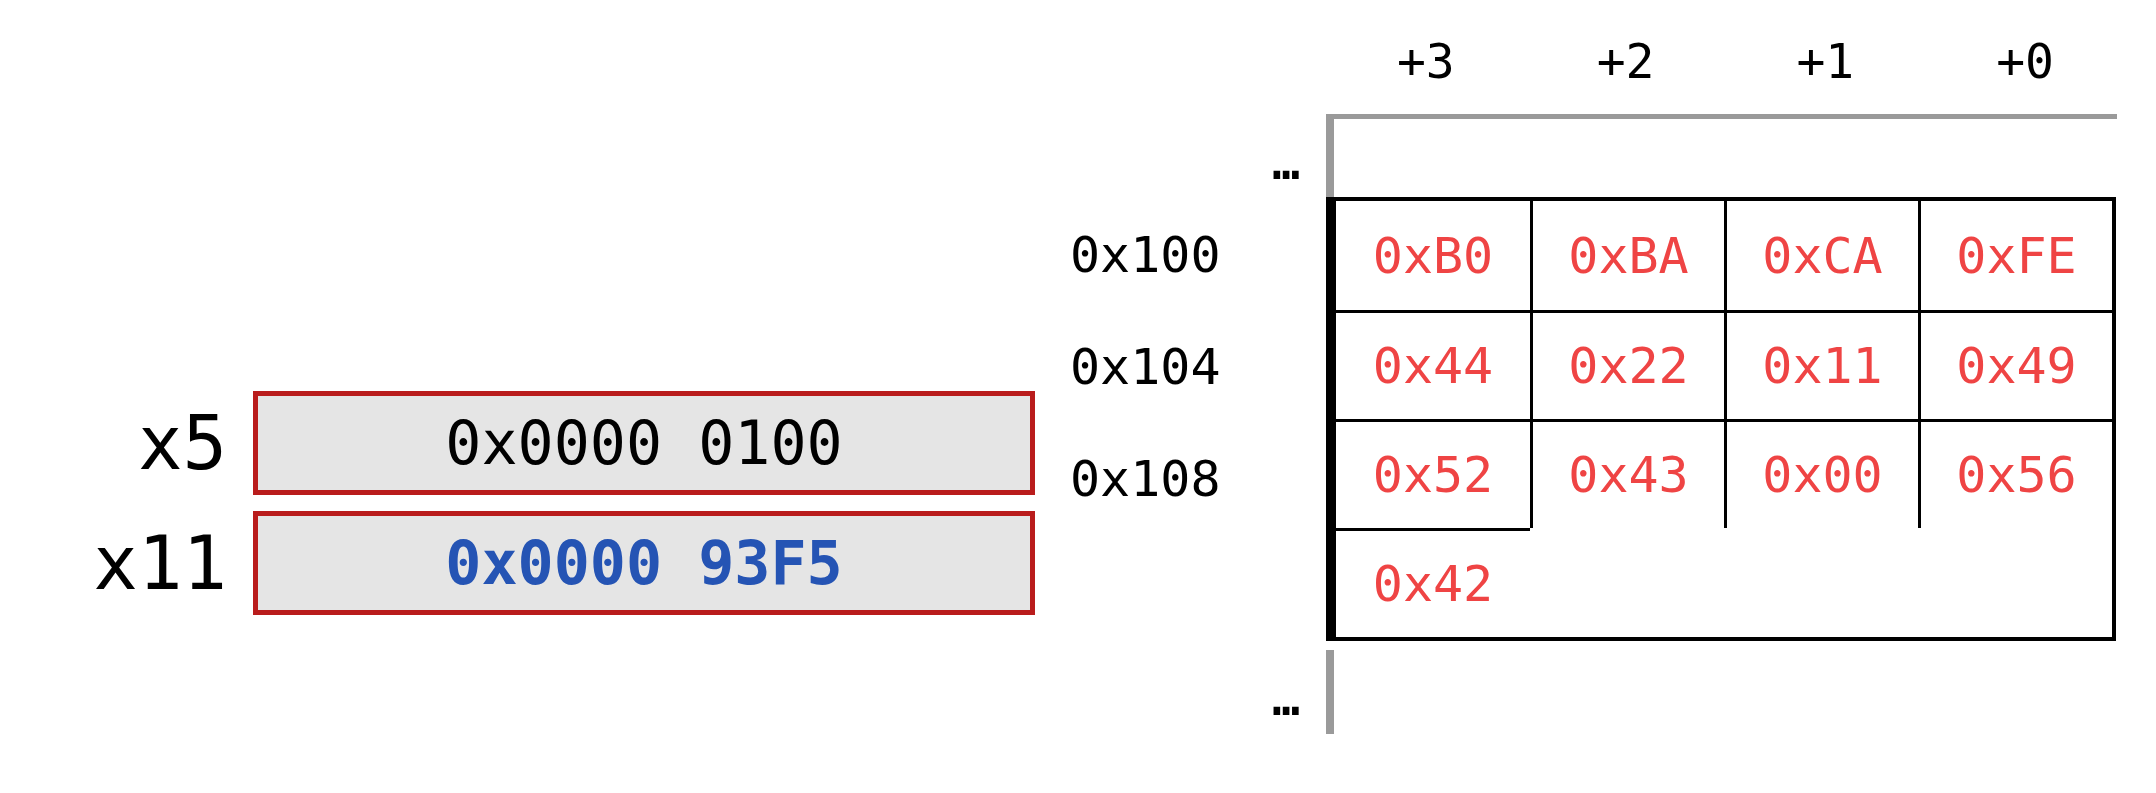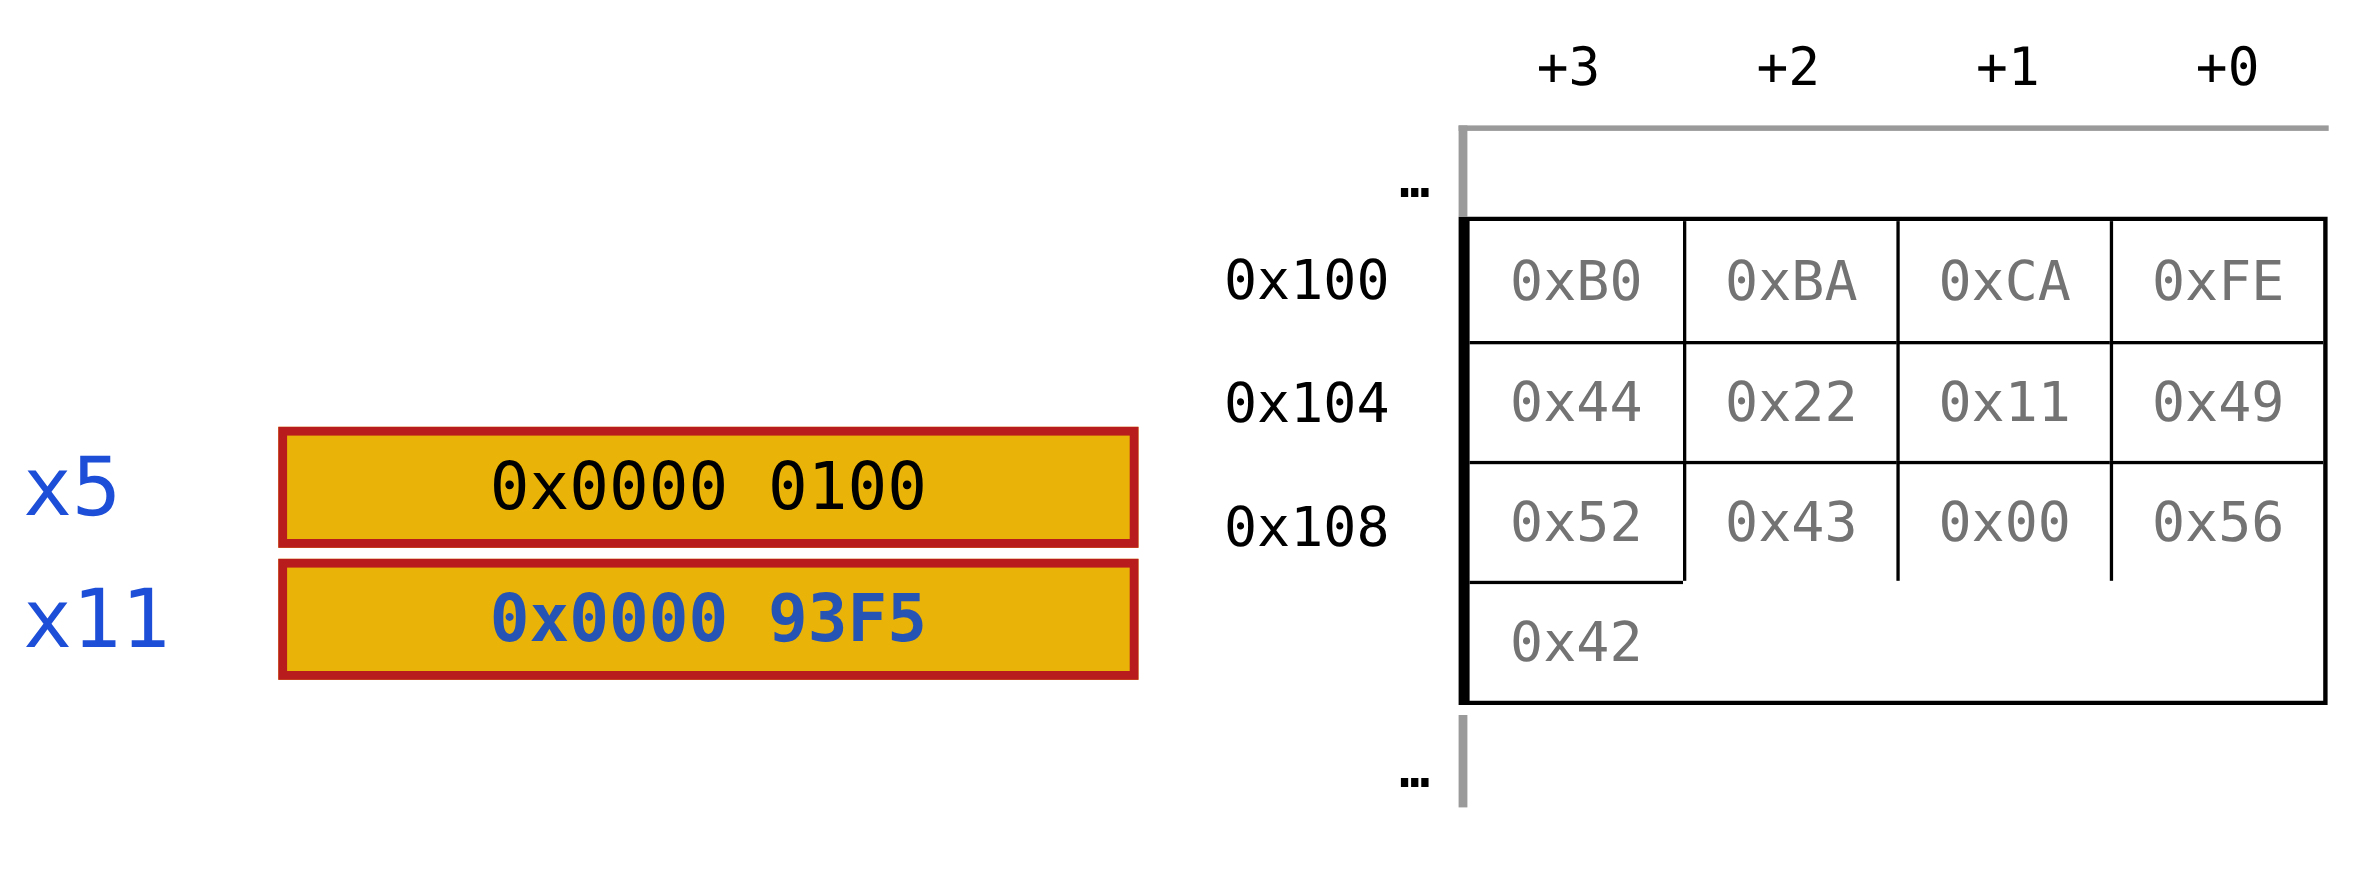--- a/index.html
+++ b/index.html
@@ -27,31 +27,32 @@
     align-items: center;
   }
   .reg-row.r0 { top: 388px; }
   .reg-row.r1 { top: 508px; }
   .reg-row.r2 { top: 630px; }
 
   .reg-label {
     flex: 0 0 253px;
     box-sizing: border-box;
     padding-right: 26px;
+    text-align: right;
     font-size: 74px;
     line-height: 110px;
-    color: #1d4ed8;
+    color: #000000;
     white-space: nowrap;
     padding-left: 21px;
   }
   .reg-box {
     flex: 1 1 auto;
     height: 94px;
-    border: 8px solid #b91c1c;
-    background: #eab308;
+    border: 5px solid #b91c1c;
+    background: #e5e5e5;
     display: flex;
     align-items: center;
     justify-content: center;
   }
   .reg-value {
     font-size: 60px;
     white-space: pre;
     color: #000000;
   }
   .reg-value.navy { color: #1B1B47; }
@@ -114,30 +115,30 @@
     border-left: 10px solid #000000;
     background: #ffffff;
   }
   .mem-cell {
     border-left: 3px solid #000000;
     border-top: 3px solid #000000;
     display: flex;
     align-items: center;
     justify-content: center;
     font-size: 50px;
-    color: #737373;
+    color: #ef4444;
   }
   .mem-cell:nth-child(4n+1) { border-left: none; }
   .mem-cell:nth-child(-n+4) { border-top: none; }
 
   .mem-addr {
     position: absolute;
     left: 1070px;
     width: 236px;
-    text-align: center;
+    text-align: left;
     font-size: 50px;
     line-height: 70px;
     color: #000000;
     white-space: nowrap;
   }
   .mem-addr.a0 { top: 220px; }
   .mem-addr.a1 { top: 332px; }
   .mem-addr.a2 { top: 444px; }
   .mem-addr.a3 { top: 556px; }
 </style>

